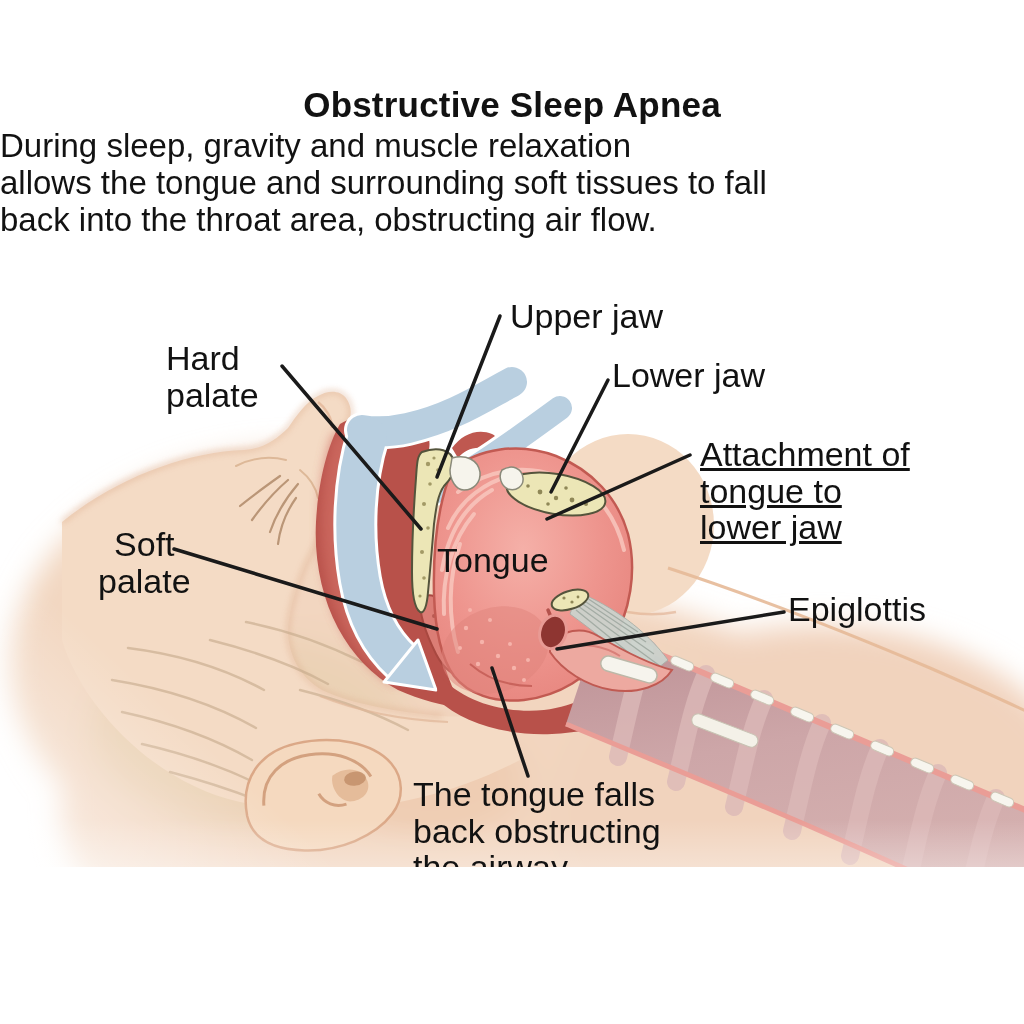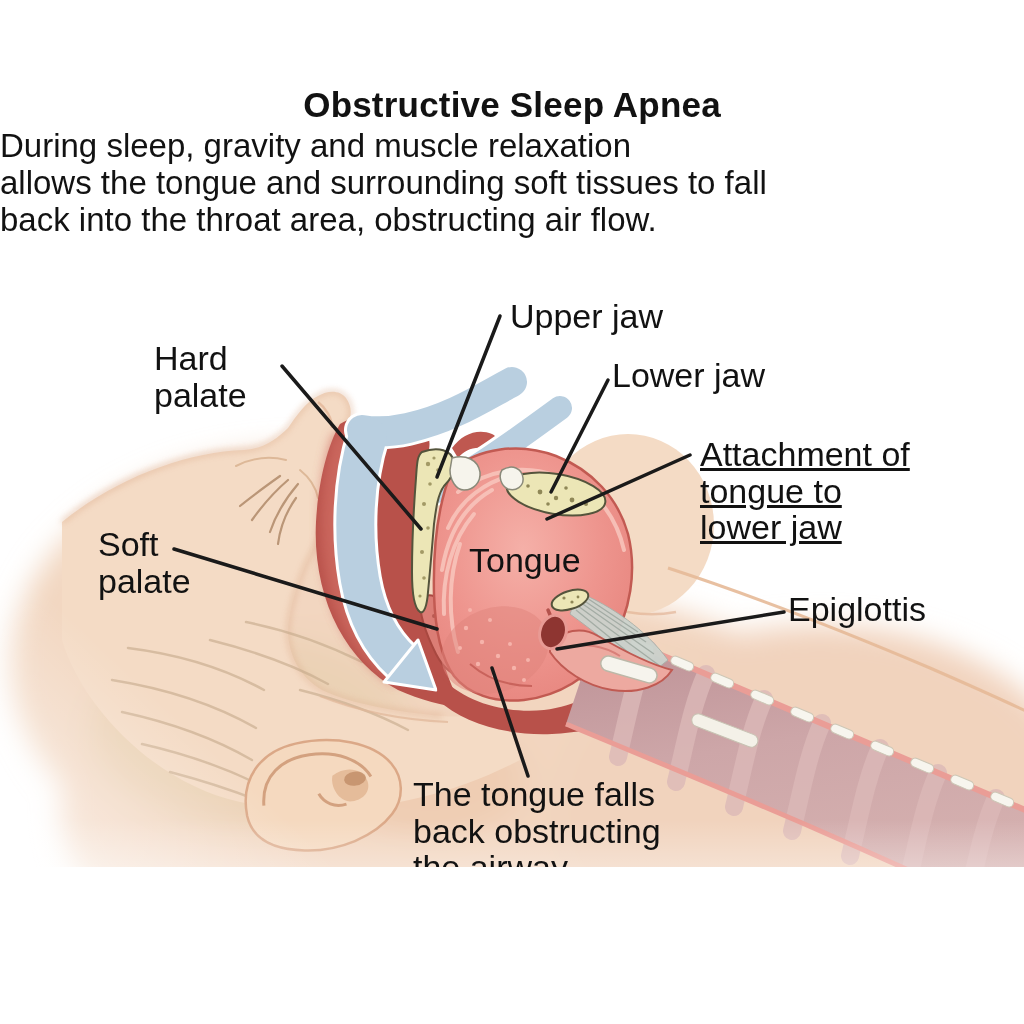--- a/index.html
+++ b/index.html
@@ -4,25 +4,25 @@
 <style>
   html,body{margin:0;padding:0;background:#ffffff;}
   #stage{position:relative;width:1024px;height:867px;background:#ffffff;overflow:hidden;
          font-family:"Liberation Sans","DejaVu Sans",sans-serif;color:#121212;}
   #art{position:absolute;left:0;top:0;width:1024px;height:1024px;}
   .txt{position:absolute;white-space:pre-line;line-height:1.08;color:#121212;}
   .title{width:1024px;left:0;top:86px;text-align:center;font-size:35px;font-weight:bold;letter-spacing:.2px;}
   .subtitle{width:1024px;left:0;top:128px;text-align:left;font-size:33px;line-height:1.12;}
   .lbl{font-size:34px;}
   .lbl-upper-jaw{left:502px;top:298px;margin-left:8px;}
-  .lbl-hard-palate{left:154px;top:340px;}
+  .lbl-hard-palate{left:166px;top:340px;}
   .lbl-lower-jaw{left:612px;top:357px;}
   .lbl-attachment{left:700px;top:436px;text-decoration:underline;}
-  .lbl-soft-palate{left:98px;top:526px;}
-  .lbl-tongue{left:437px;top:542px;margin-left:32px;}
+  .lbl-soft-palate{left:98px;top:526px;text-align:center;}
+  .lbl-tongue{left:437px;top:542px;}
   .lbl-epiglottis{left:788px;top:591px;}
   .lbl-tongue-falls{left:413px;top:776px;}
 </style>
 </head>
 <body>
 
 <div id="stage">
 
   <svg id="art" viewBox="0 0 1024 1024" xmlns="http://www.w3.org/2000/svg">
     <defs>

